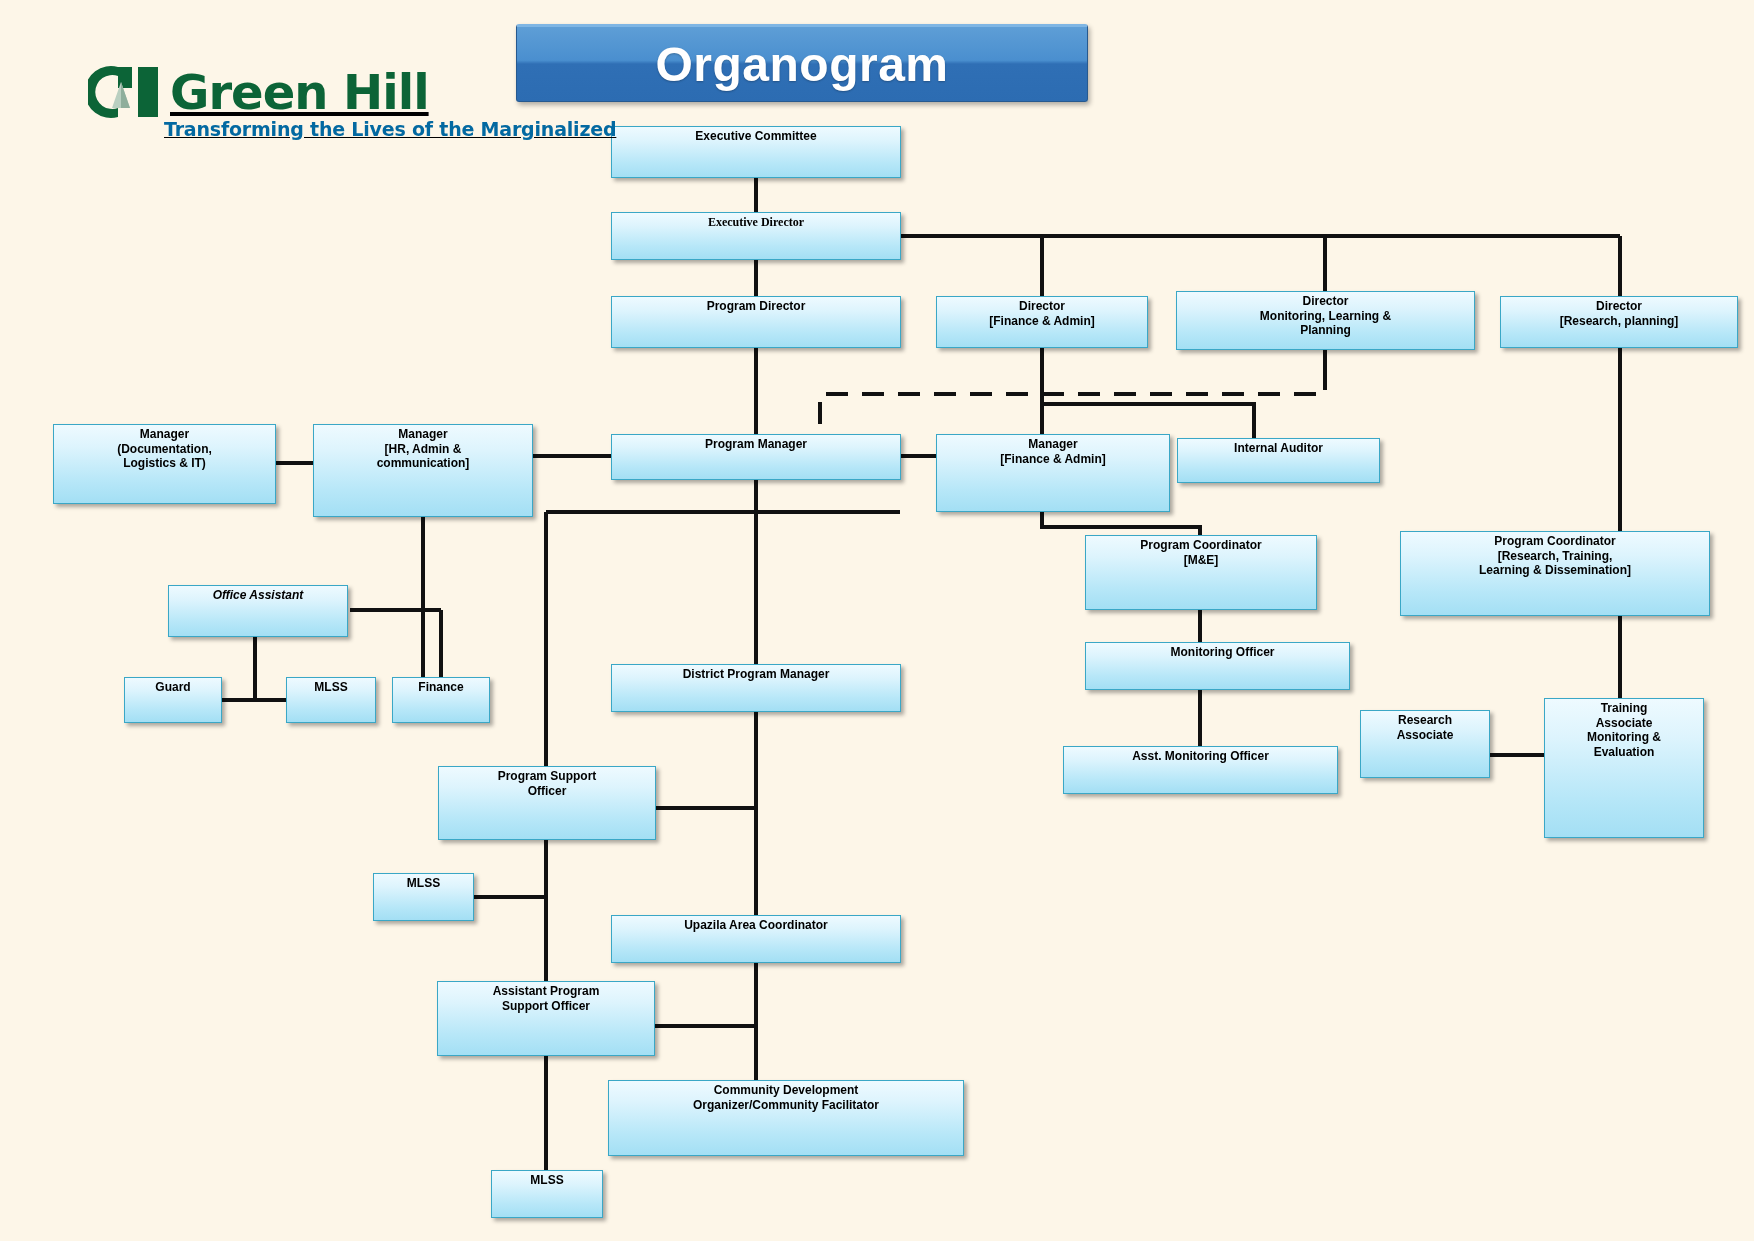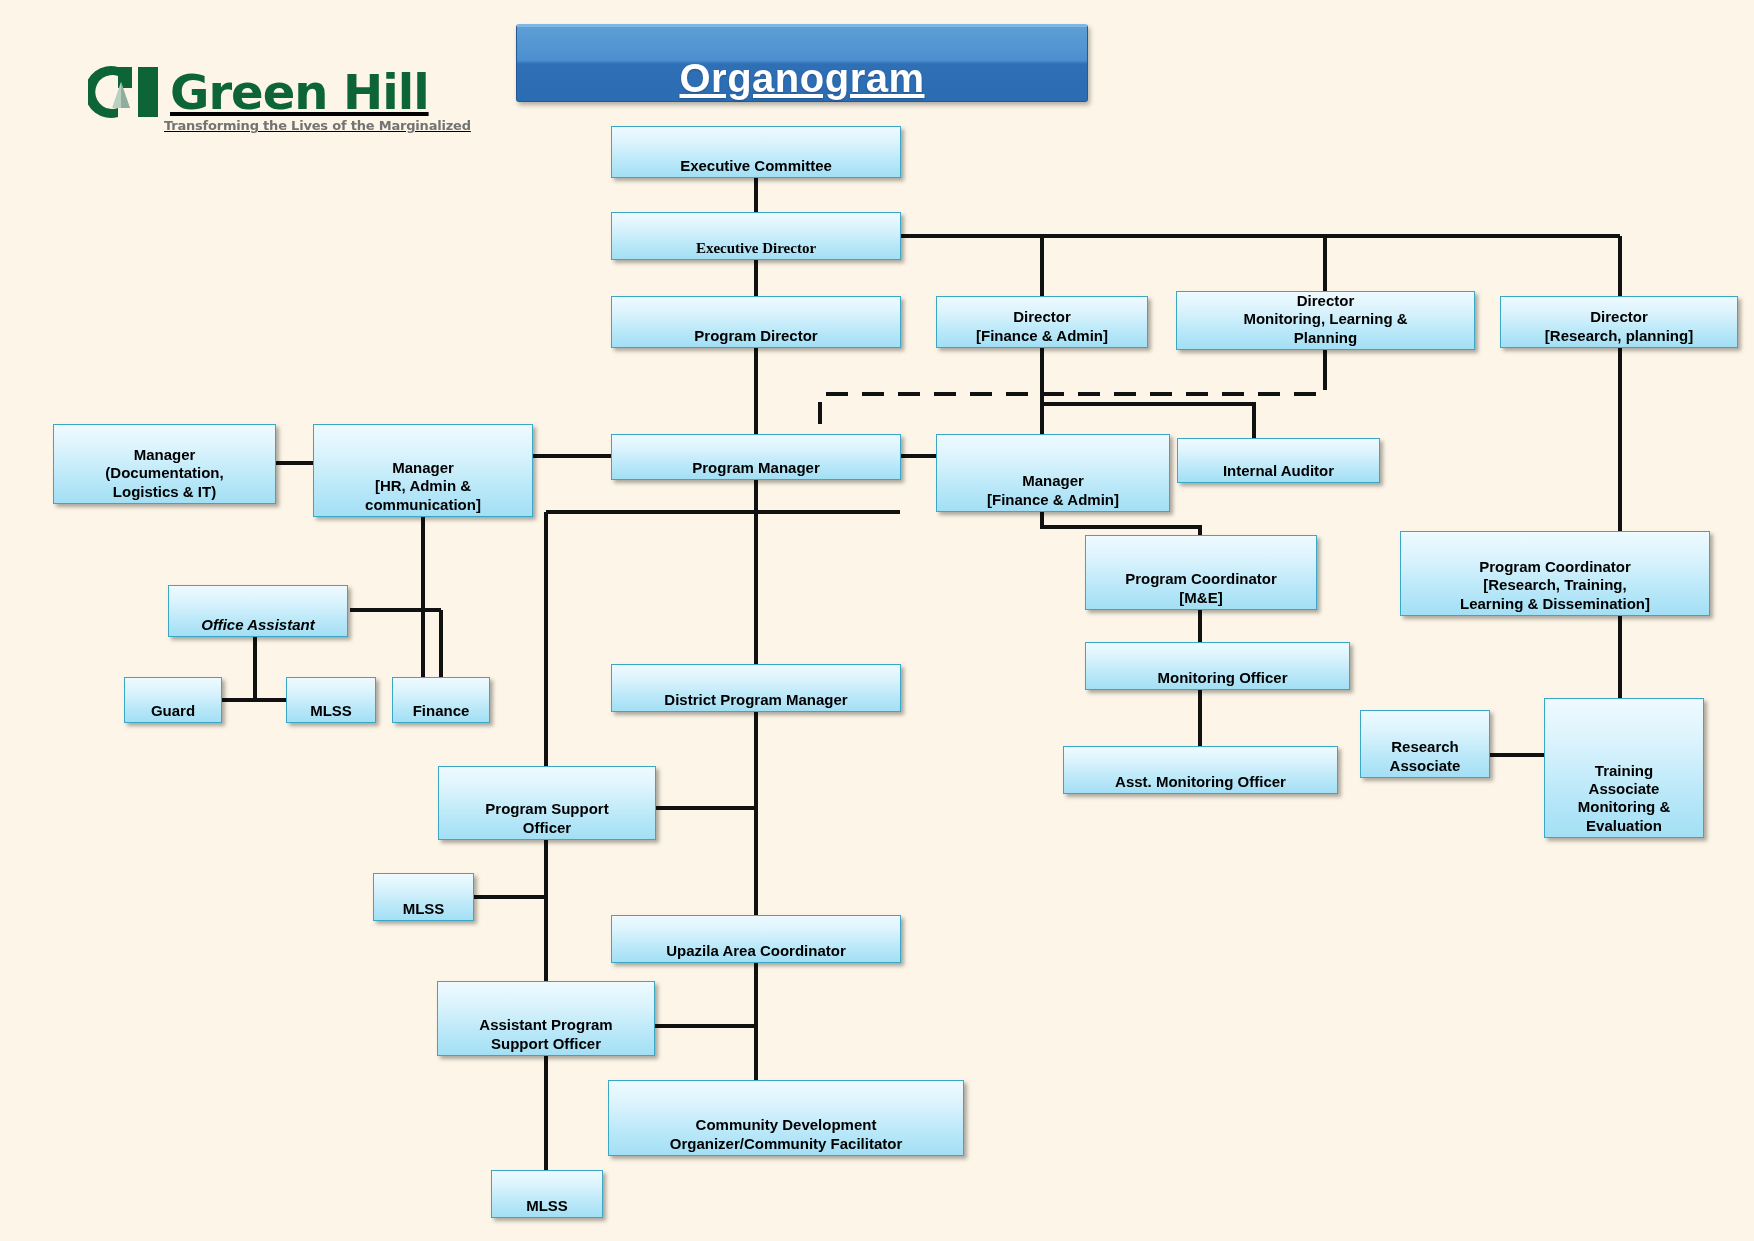--- a/index.html
+++ b/index.html
@@ -10,62 +10,61 @@
     overflow:hidden;
   }
   #stage{position:relative;width:1754px;height:1241px;}
 
   
   #wires{position:absolute;left:0;top:0;width:1754px;height:1241px;pointer-events:none;}
 
   
   .banner{
     position:absolute;
-    display:flex;align-items:flex-end;justify-content:center;
+    display:flex;align-items:center;justify-content:center;
     background:linear-gradient(to bottom,#5e9ed6 0%,#4a8fcf 45%,#2f6fb5 50%,#2c6cb2 100%);
     border:1px solid #26598f;
     border-top:3px solid #7fb6e4;
     border-radius:3px;
     box-shadow:2px 3px 5px rgba(0,0,0,.30);
     color:#ffffff;
     font-weight:bold;
-    font-size:40px;
+    font-size:48px;
     letter-spacing:.5px;
     text-shadow:0 1px 2px rgba(0,0,0,.25);
-    text-decoration:underline;
   }
 
   
   .node{
     position:absolute;
-    display:flex;align-items:flex-end;justify-content:center;
+    display:flex;align-items:flex-start;justify-content:center;
     text-align:center;
     box-sizing:border-box;
     background:linear-gradient(to bottom,#eefaff 0%,#ddf4fd 28%,#b7e7f8 72%,#a3dff4 100%);
     border:1.5px solid #3aa7c6;
     box-shadow:3px 3px 4px rgba(0,0,0,.32);
     color:#000000;
     font-weight:bold;
-    font-size:15px;
+    font-size:12px;
     line-height:1.22;
     padding:2px 6px;
     z-index:3;
   }
 
   
   .logo{position:absolute;z-index:4;text-decoration:underline;}
   .logo-row{display:flex;align-items:center;}
   .logo-word{
     font-family:"DejaVu Sans", sans-serif;
     font-weight:bold;font-size:48px;color:#0c6437;
     letter-spacing:-1px;margin-left:6px;line-height:1;
   }
   .logo-tag{
     font-family:"DejaVu Sans", sans-serif;
-    font-weight:bold;font-size:13px;color:#737373;
+    font-weight:bold;font-size:19px;color:#0369a1;
     margin-left:76px;margin-top:-4px;letter-spacing:-.2px;
   }
 </style>
 </head>
 <body>
 
 <div id="stage">
 
   <svg id="wires" viewBox="0 0 1754 1241" xmlns="http://www.w3.org/2000/svg">
     <g stroke="#111111" stroke-width="4" fill="none" stroke-linecap="butt">

